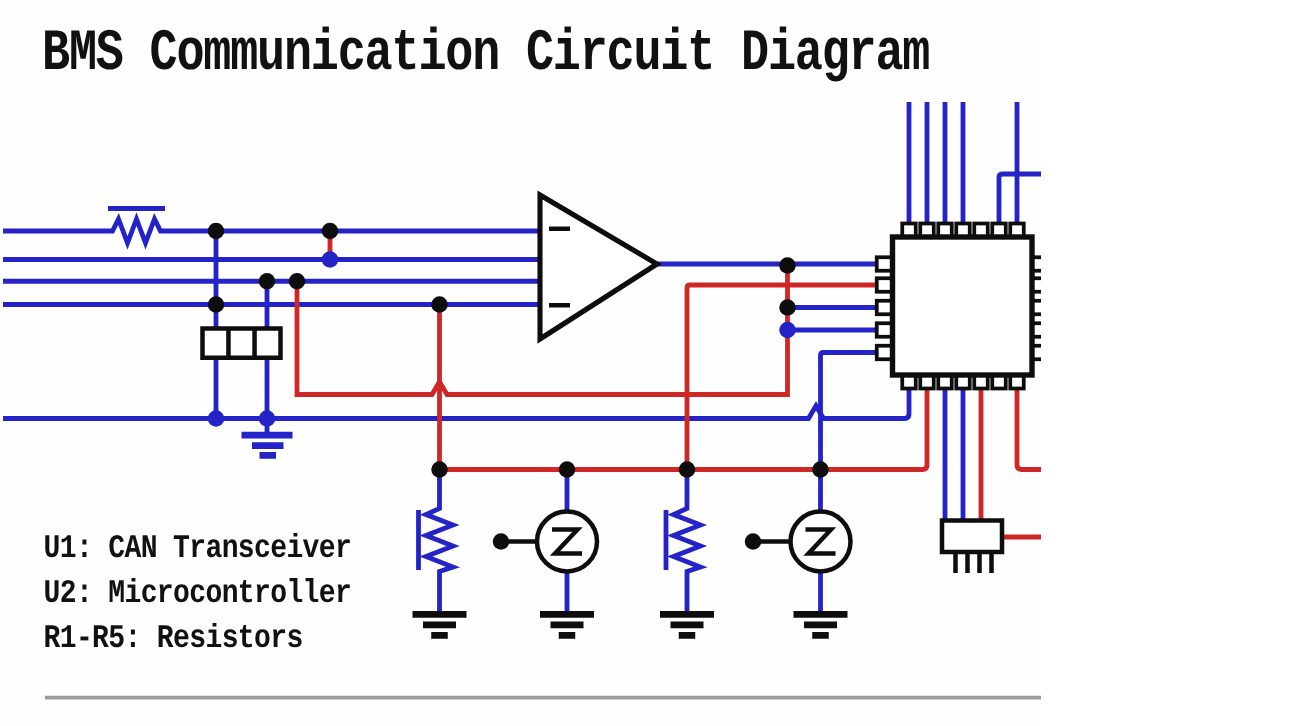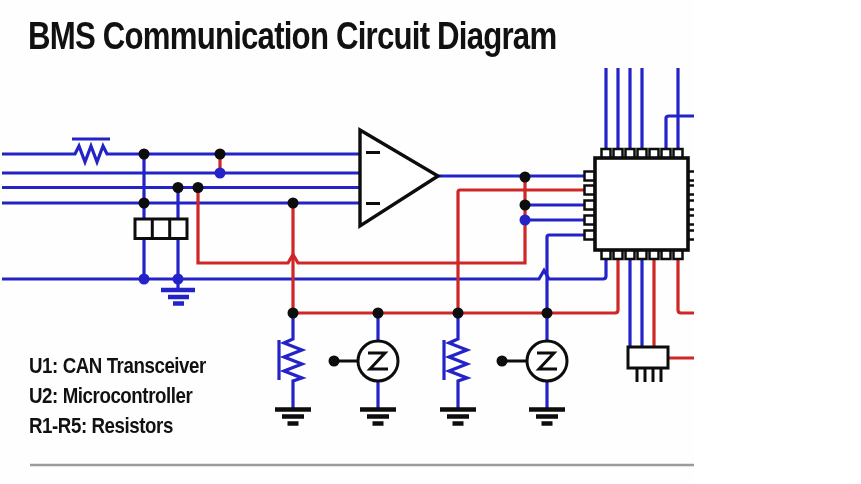--- a/index.html
+++ b/index.html
@@ -1,17 +1,17 @@
 <!DOCTYPE html>
 <html style="--wire-blue: #2323c8; --wire-red: #cf2626; --component-black: #0d0d0d; --rule-gray: #8a8a8a; --rule-dark: #4d4d4d; --text-black: #111111;"><head>
 <meta charset="utf-8">
 <style>
   html,body{margin:0;padding:0;background:#ffffff;}
   #stage{position:relative;width:694px;height:484px;background:#fefefe;overflow:hidden;
-         font-family:Liberation Sans, sans-serif;}
+         font-family:Liberation Mono, monospace;}
   #page-title{position:absolute;left:28px;top:14px;font-size:39px;font-weight:700;
       color:var(--text-black,#111);letter-spacing:-1px;transform:scaleX(.8);
       transform-origin:left top;white-space:nowrap;}
   #legend{position:absolute;left:29px;top:351px;font-size:22px;font-weight:700;
       color:var(--text-black,#111);line-height:30px;transform:scaleX(.85);
       transform-origin:left top;white-space:nowrap;letter-spacing:-0.5px;}
   svg{position:absolute;left:0;top:0;}
   .wb{stroke:var(--wire-blue,#2323c8);fill:none;stroke-width:3.2;}
   .wr{stroke:var(--wire-red,#cf2626);fill:none;stroke-width:3.2;}
   .wk{stroke:var(--component-black,#0d0d0d);fill:none;stroke-width:3;}

